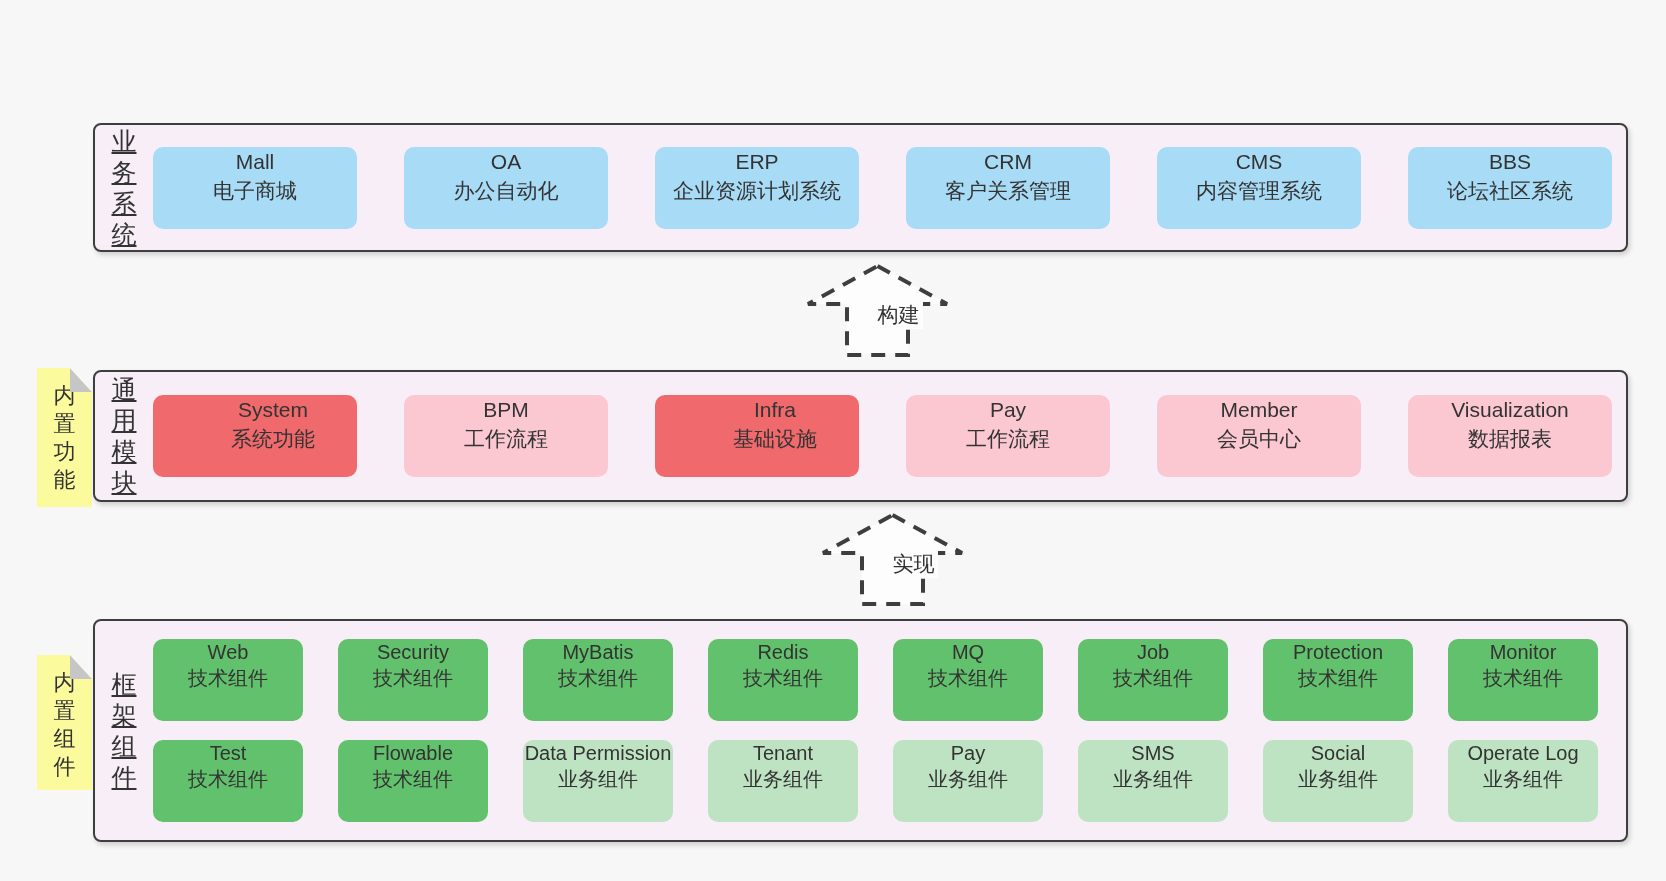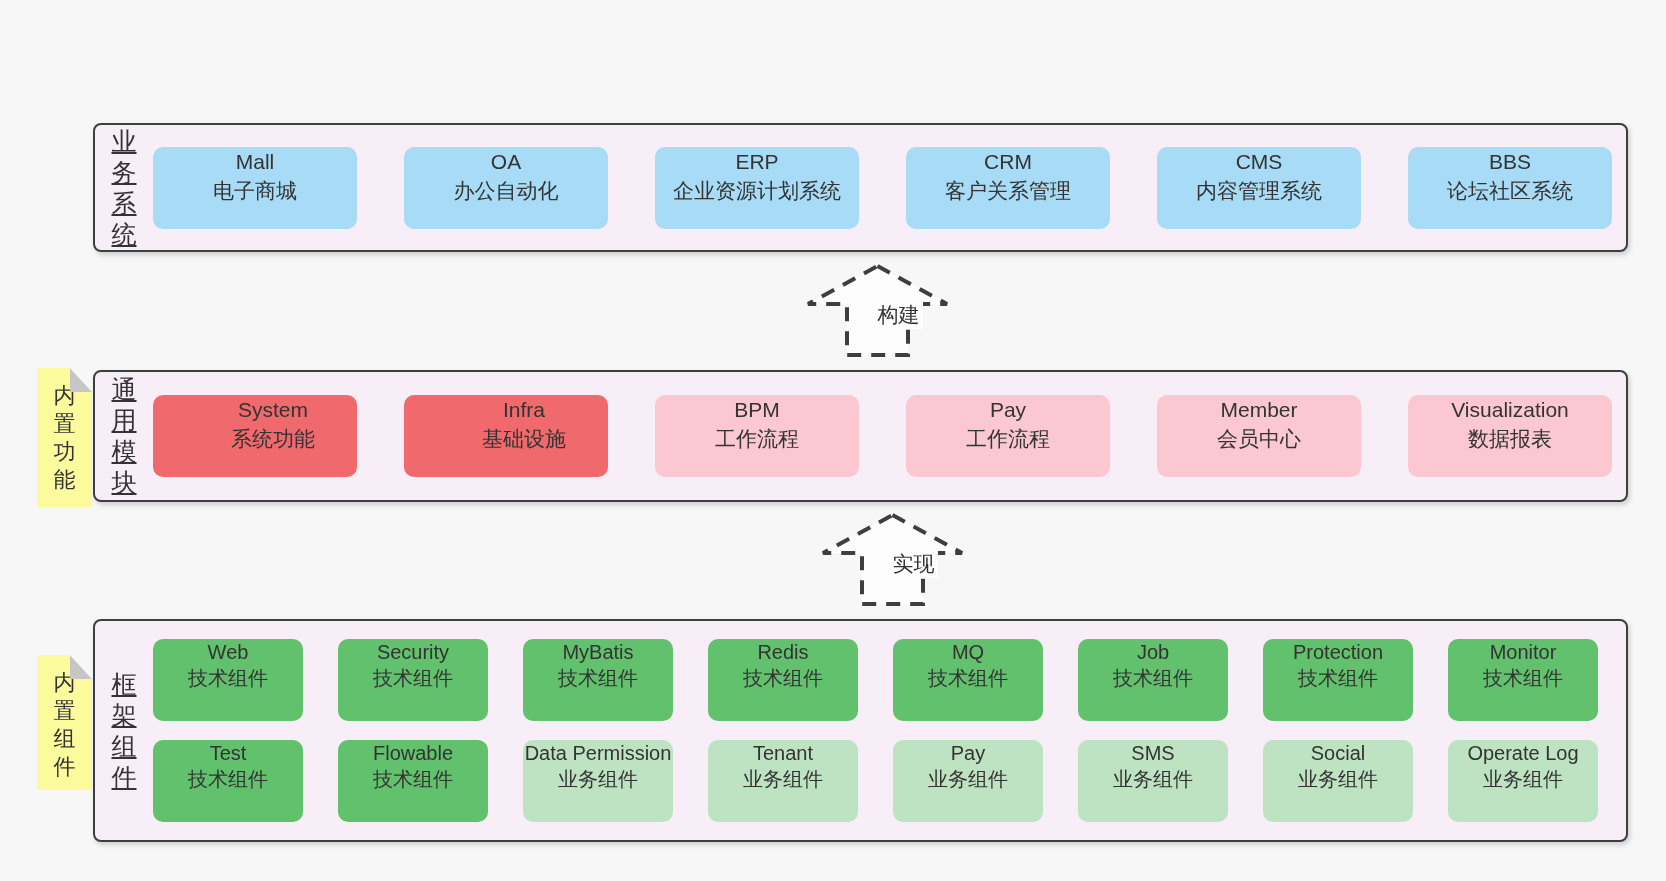--- a/index.html
+++ b/index.html
@@ -101,27 +101,27 @@
 
   <section class="layer" style="top:370px;height:132px;">
     <div class="v-label">
       <span class="v-text">通用模块</span>
     </div>
     <div class="boxes" id="boxes-1">
         <div class="box big red">
           <span class="box-title">System</span>
           <span class="box-subtitle">系统功能</span>
         </div>
+        <div class="box big pink">
+          <span class="box-title">BPM</span>
+          <span class="box-subtitle">工作流程</span>
+        </div>
         <div class="box big red">
           <span class="box-title">Infra</span>
           <span class="box-subtitle">基础设施</span>
-        </div>
-        <div class="box big pink">
-          <span class="box-title">BPM</span>
-          <span class="box-subtitle">工作流程</span>
         </div>
         <div class="box big pink">
           <span class="box-title">Pay</span>
           <span class="box-subtitle">工作流程</span>
         </div>
         <div class="box big pink">
           <span class="box-title">Member</span>
           <span class="box-subtitle">会员中心</span>
         </div>
         <div class="box big pink">

